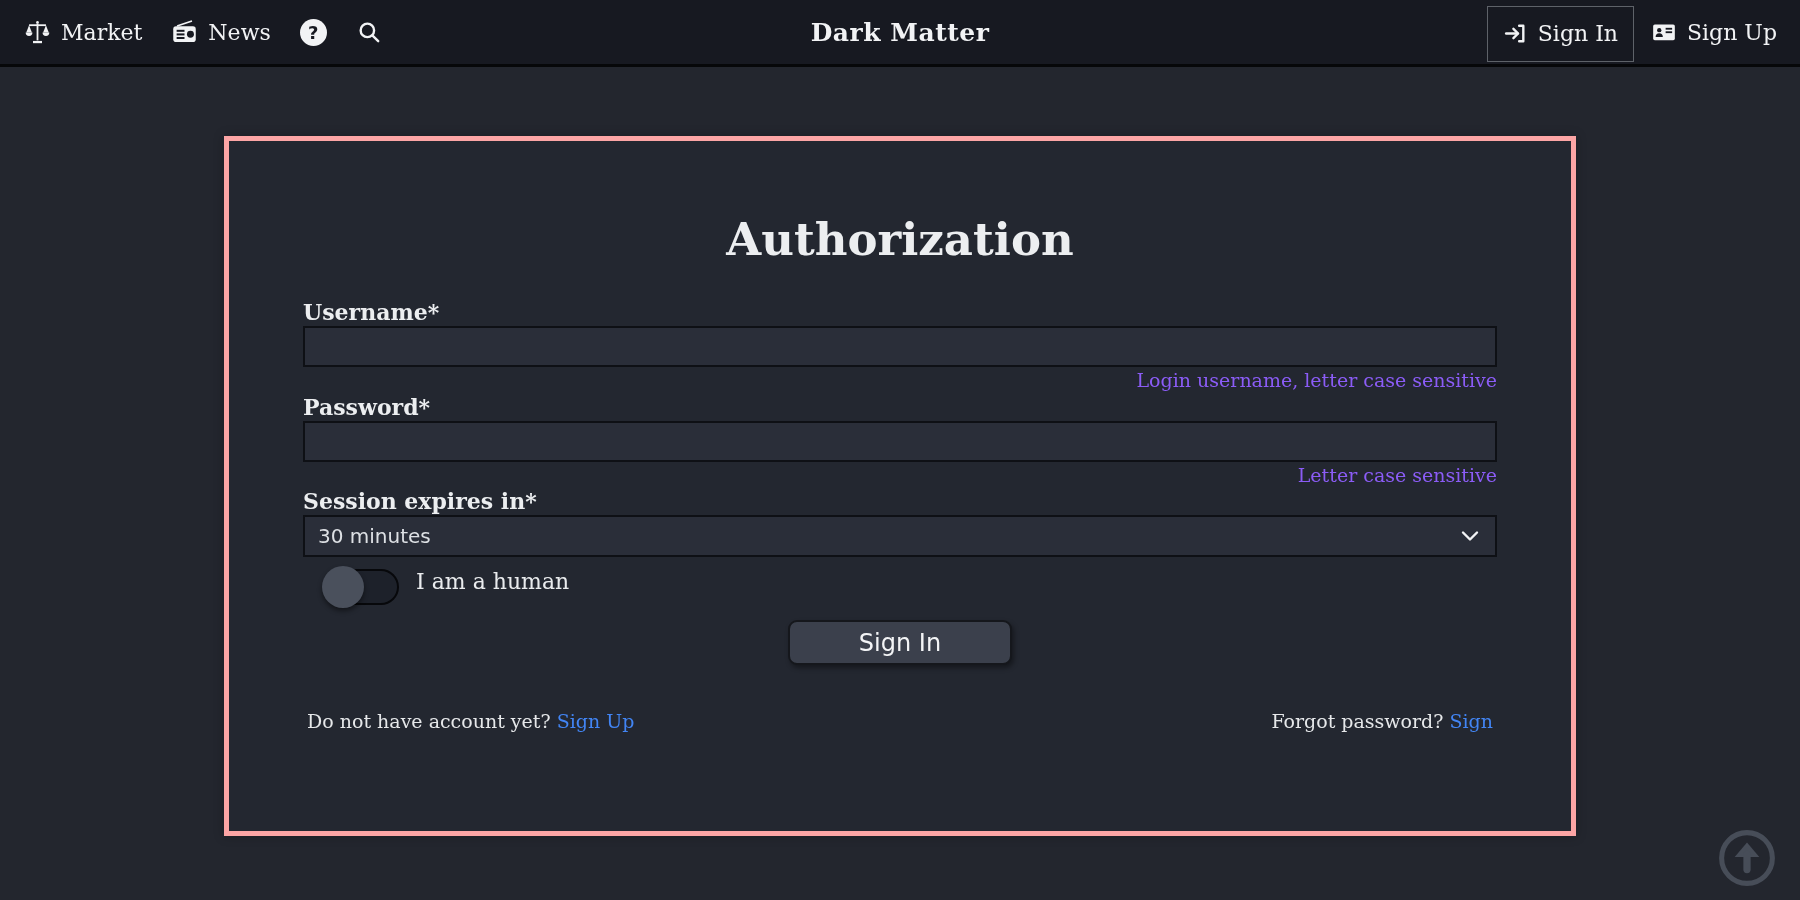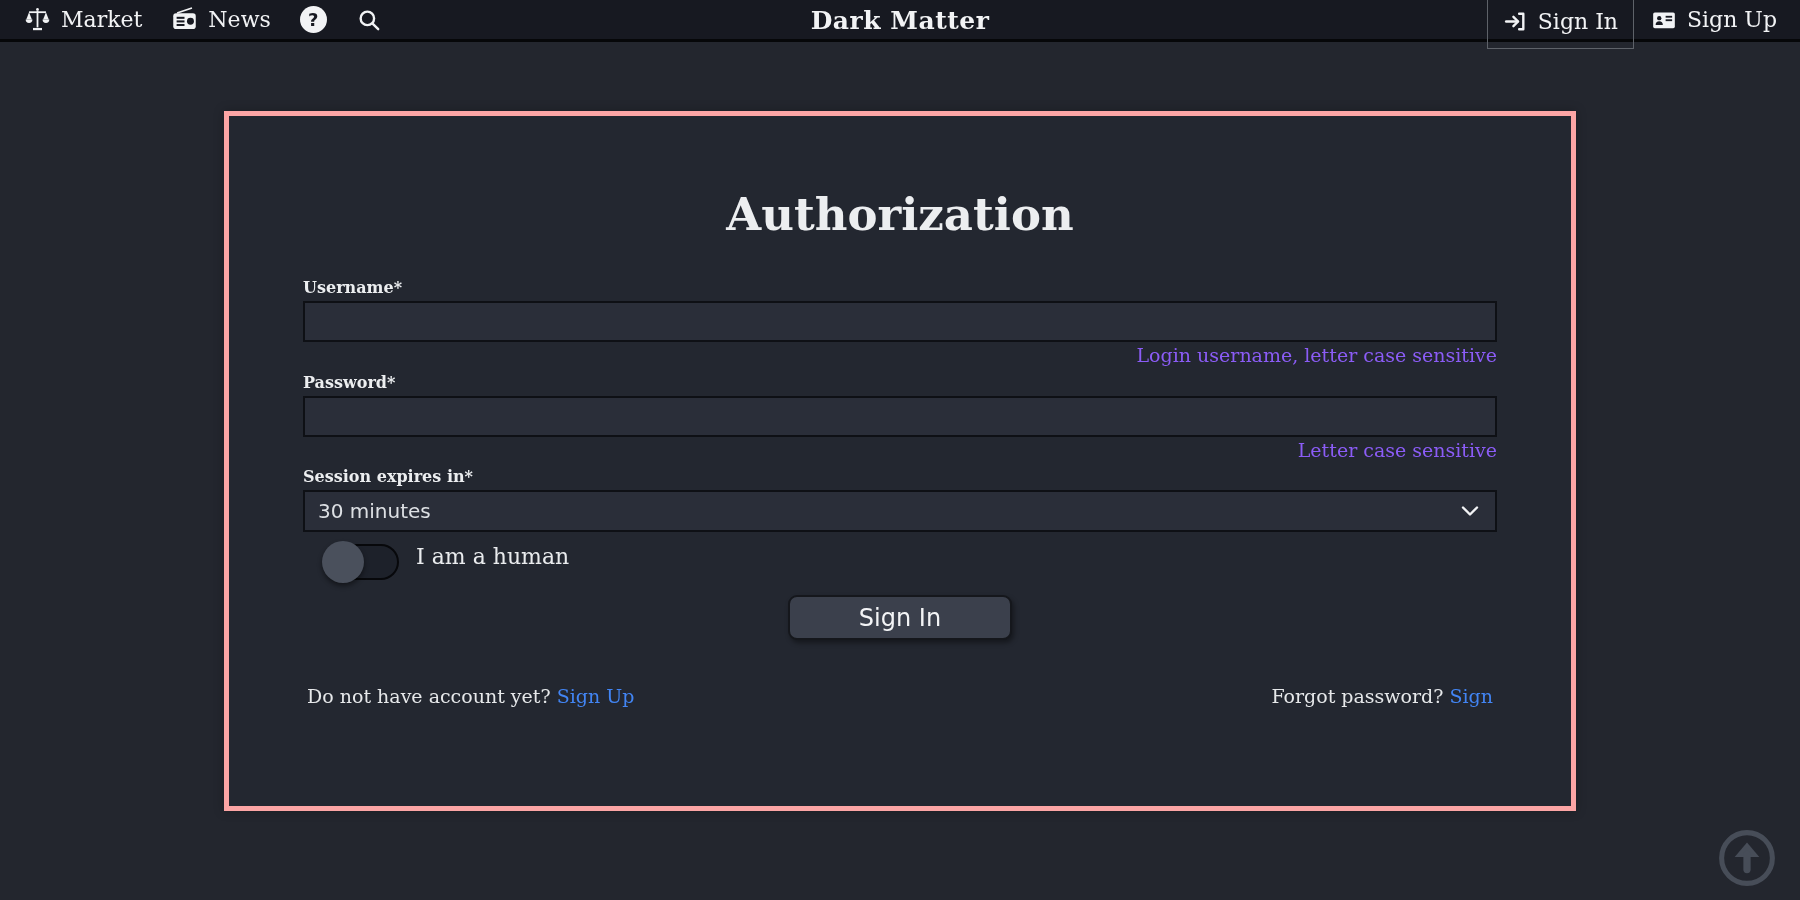--- a/index.html
+++ b/index.html
@@ -8,21 +8,21 @@
     background: #23262e;
     font-family: "DejaVu Serif", "Liberation Serif", serif;
     color: #eceef0;
     overflow: hidden;
     position: relative;
   }
 
   
   .navbar {
     position: relative;
-    height: 42px;
+    height: 67px;
     background: #171921;
     border-bottom: 3px solid #060709;
     display: flex;
     align-items: center;
     padding-left: 24px;
     color: #f2f3f5;
   }
   .nav-left { display: flex; align-items: center; gap: 29px; }
   .nav-item { display: flex; align-items: center; gap: 10px; font-size: 22px; cursor: pointer; }
   .nav-icon-btn { display: flex; align-items: center; cursor: pointer; }
@@ -56,21 +56,21 @@
   }
   .card h1 {
     margin-top: 72px;
     text-align: center;
     font-size: 45px;
     color: #eceef0;
   }
   .form-area { margin-top: 33px; }
   .field-label {
     display: block;
-    font-size: 16px; font-weight: bold; color: #eceef0;
+    font-size: 22px; font-weight: bold; color: #eceef0;
     line-height: 27px;
   }
   .text-input {
     display: block; width: 100%; height: 41px;
     background: #2a2e39;
     border: 2px solid #0e1015;
     color: #e8eaed;
     font-size: 20px;
     font-family: "DejaVu Sans", sans-serif;
     padding: 0 12px;

